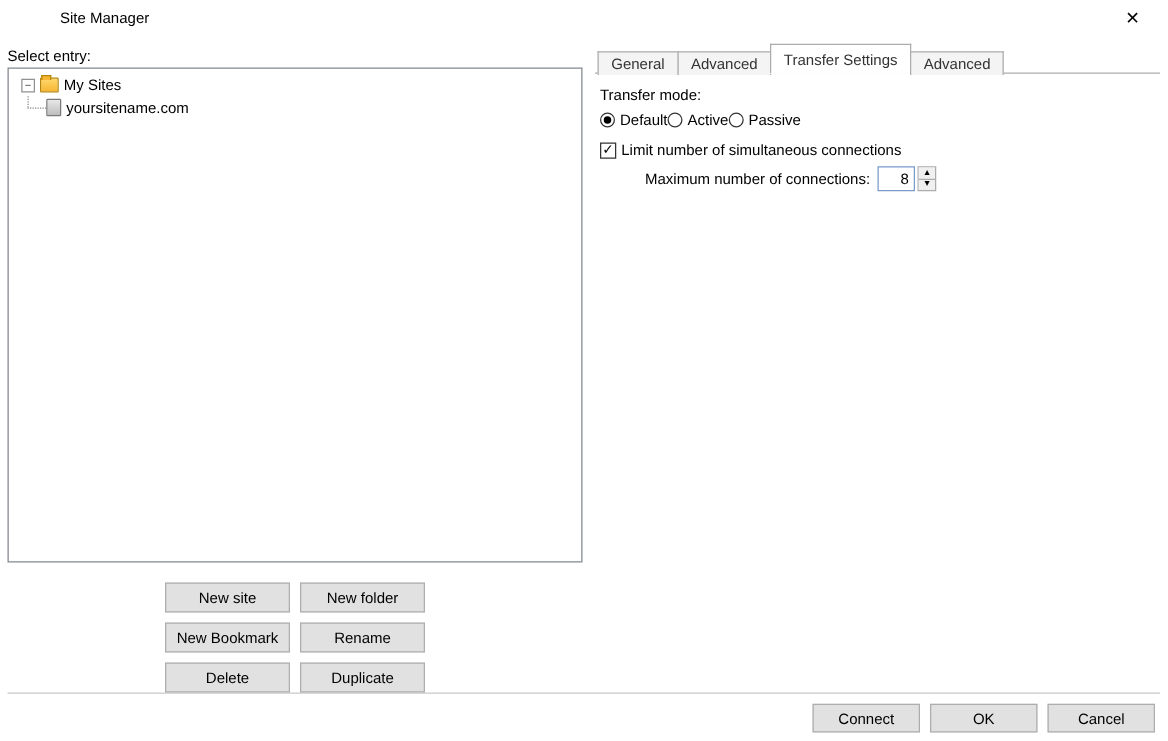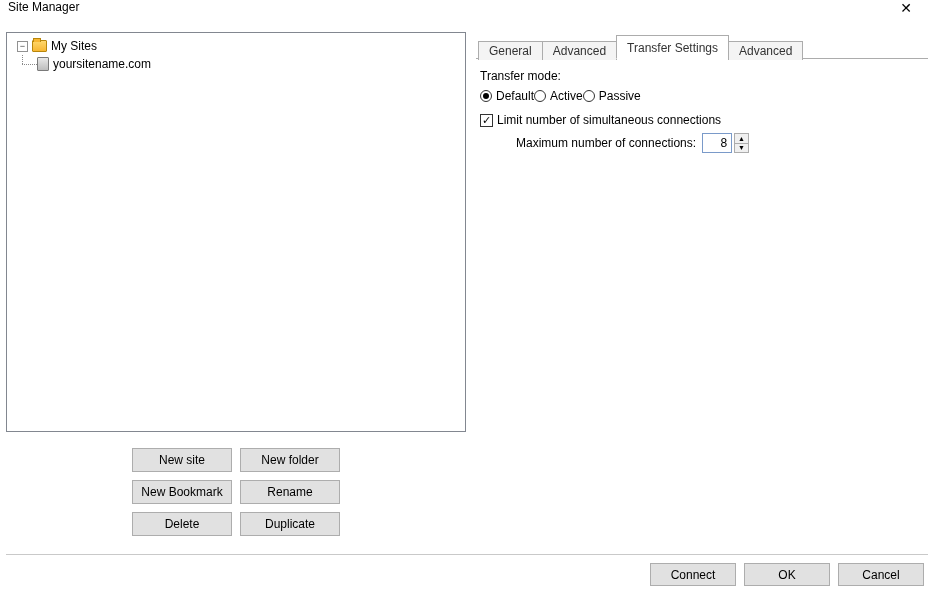--- a/index.html
+++ b/index.html
@@ -9,22 +9,24 @@
       background: #ffffff;
       color: #000;
       width: 934px;
       height: 593px;
       overflow: hidden;
       position: relative;
     }
     .titlebar {
       height: 28px;
       display: flex;
+      align-items: center;
       padding: 0 8px;
       background: #ffffff;
+      margin-left: 40px;
     }
     .titlebar .title {
       flex: 1;
       font-size: 12px;
     }
     .close-x {
       width: 40px;
       text-align: center;
       font-size: 14px;
       font-family: Arial, sans-serif;
@@ -165,20 +167,21 @@
 <body>
 
 <div class="titlebar">
   <div class="title">Site Manager</div>
   <div class="close-x">✕</div>
 </div>
 
 <div class="content">
 
   <div class="left-panel">
+    <div class="select-entry-label">Select entry:</div>
 
     <div class="tree">
       <div class="tree-row">
         <span class="tree-toggle">−</span>
         <span class="tree-icon folder-icon"></span>
         <span>My Sites</span>
       </div>
       <div class="tree-row">
         <span class="tree-conn"></span>
         <span class="tree-icon site-icon"></span>

